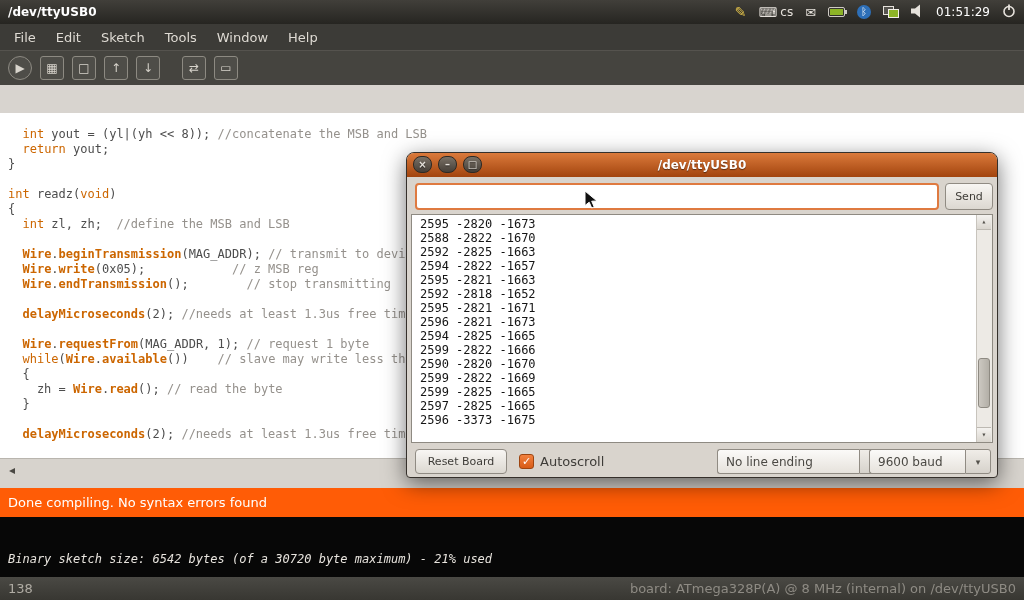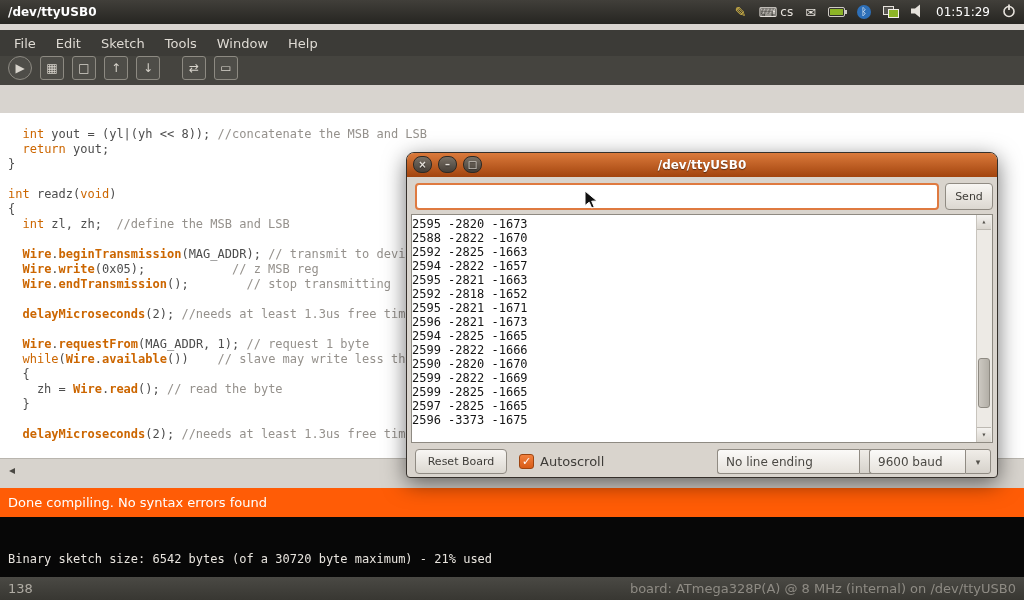--- a/index.html
+++ b/index.html
@@ -17,21 +17,21 @@
   .battery::before{content:"";position:absolute;inset:1px;background:#8DB427;}
   .battery::after{content:"";position:absolute;right:-3px;top:2px;width:2px;height:4px;background:#CFCBC4;}
   .bt{width:14px;height:14px;border-radius:50%;background:#2D6FB8;color:#fff;font-size:10px;
       line-height:14px;text-align:center;}
   .net{position:relative;width:16px;height:12px;}
   .net::before,.net::after{content:"";position:absolute;width:9px;height:7px;border:1px solid #E6E2DC;background:#55534E;}
   .net::before{left:0;top:0;} .net::after{right:0;bottom:0;background:#8DB427;border-color:#F2EFE9;}
   .clock{color:#FFFFFF;}
   
   .menubar{position:absolute;top:24px;left:0;width:1024px;height:26px;background:#3C3B37;
-           display:flex;align-items:center;padding-left:4px;box-sizing:border-box;z-index:30;margin-top:6px;}
+           display:flex;align-items:center;padding-left:4px;box-sizing:border-box;z-index:30;}
   .menu-item{padding:4px 10px;color:#DFDBD4;font-size:13px;cursor:default;}
   
   .toolbar{position:absolute;top:50px;left:0;width:1024px;height:35px;background:#45443F;
            display:flex;align-items:center;padding-left:8px;box-sizing:border-box;border-top:1px solid #55534E;}
   .tool-btn{width:22px;height:22px;border:1px solid #8D8A82;border-radius:3px;margin-right:8px;
             color:#D8D4CC;background:rgba(255,255,255,0.05);display:flex;align-items:center;
             justify-content:center;font-size:12px;}
   .tool-btn.round{border-radius:50%;}
   .tool-gap{width:14px;}
   
@@ -53,21 +53,21 @@
   
   .hscroll{position:absolute;top:458px;left:0;width:1024px;height:30px;background:#D7D3CD;border-top:1px solid #B9B5AE;}
   .hscroll-btn{position:absolute;top:3px;width:16px;height:16px;color:#4A4843;font-size:12px;
                display:flex;align-items:center;justify-content:center;}
   .hscroll-left{left:4px;}
   
   .statusbar{position:absolute;top:488px;left:0;width:1024px;height:29px;background:#FF5C06;
              color:#FFFFFF;font-size:13px;display:flex;align-items:center;padding-left:8px;box-sizing:border-box;}
   .console{position:absolute;top:517px;left:0;width:1024px;height:60px;background:#070707;
            display:flex;align-items:flex-end;padding:0 0 11px 8px;box-sizing:border-box;
-           font-family:"DejaVu Sans Mono",monospace;font-size:12px;color:#E8E4DE;}
+           font-family:"DejaVu Sans Mono",monospace;font-size:12px;color:#E8E4DE;font-style:italic;}
   .footer{position:absolute;top:577px;left:0;width:1024px;height:23px;
           background:linear-gradient(#4A4944,#383732);display:flex;align-items:center;
           padding:0 8px;box-sizing:border-box;font-size:13px;color:#B0ACA4;}
   .footer-right{margin-left:auto;color:#8E8B84;}
   
   .sm{position:absolute;left:406px;top:152px;width:592px;height:326px;background:#D9D4CD;
       border:1px solid #35302B;border-radius:8px 8px 4px 4px;overflow:hidden;
       box-shadow:0 6px 22px rgba(0,0,0,0.55);z-index:20;box-sizing:border-box;}
   .sm-title{position:absolute;top:0;left:0;right:0;height:24px;
             background:linear-gradient(#DB7A3B,#A2440E);display:flex;align-items:center;justify-content:center;
@@ -77,21 +77,21 @@
         border:1px solid #2E2A25;color:#E8E4DD;font-size:10px;line-height:15px;text-align:center;box-sizing:border-box;}
   .sm-input{position:absolute;left:8px;top:30px;width:524px;height:27px;box-sizing:border-box;
             background:#fff;border:2px solid #DF7A40;border-radius:4px;font-size:12px;padding:0 6px;
             outline:none;font-family:"DejaVu Sans",sans-serif;}
   .btn{background:linear-gradient(#F8F6F3,#DCD8D1);border:1px solid #908B83;border-radius:4px;
        color:#3E3C38;font-size:11px;display:flex;align-items:center;justify-content:center;box-sizing:border-box;}
   .sm-send{position:absolute;left:538px;top:30px;width:48px;height:27px;}
   .sm-output{position:absolute;left:4px;top:61px;width:582px;height:229px;background:#fff;
              border:1px solid #8E8A82;box-sizing:border-box;overflow:hidden;
              font-family:"DejaVu Sans Mono",monospace;font-size:12px;line-height:14px;color:#141414;
-             padding:2px 20px 0 0;}
+             padding:2px 20px 0 8px;}
   .serial-line{white-space:pre;height:14px;}
   .vscroll{position:absolute;right:0;top:0;width:15px;height:100%;background:#EDEAE5;border-left:1px solid #C8C4BD;}
   .vs-btn{position:absolute;left:0;width:14px;height:14px;font-size:8px;color:#55524C;
           background:linear-gradient(#F4F2EF,#DAD6CF);border-bottom:1px solid #BDB9B2;
           display:flex;align-items:center;justify-content:center;}
   .vs-up{top:0;} .vs-down{bottom:0;border-top:1px solid #BDB9B2;border-bottom:none;}
   .vs-thumb{position:absolute;left:1px;width:12px;top:63%;height:22%;
             background:linear-gradient(90deg,#CCC8C1,#B3AFA7);border:1px solid #8E8A82;border-radius:3px;box-sizing:border-box;}
   .sm-reset{position:absolute;left:8px;top:296px;width:92px;height:25px;}
   .sm-autoscroll{position:absolute;left:112px;top:296px;height:25px;display:flex;align-items:center;gap:6px;}

